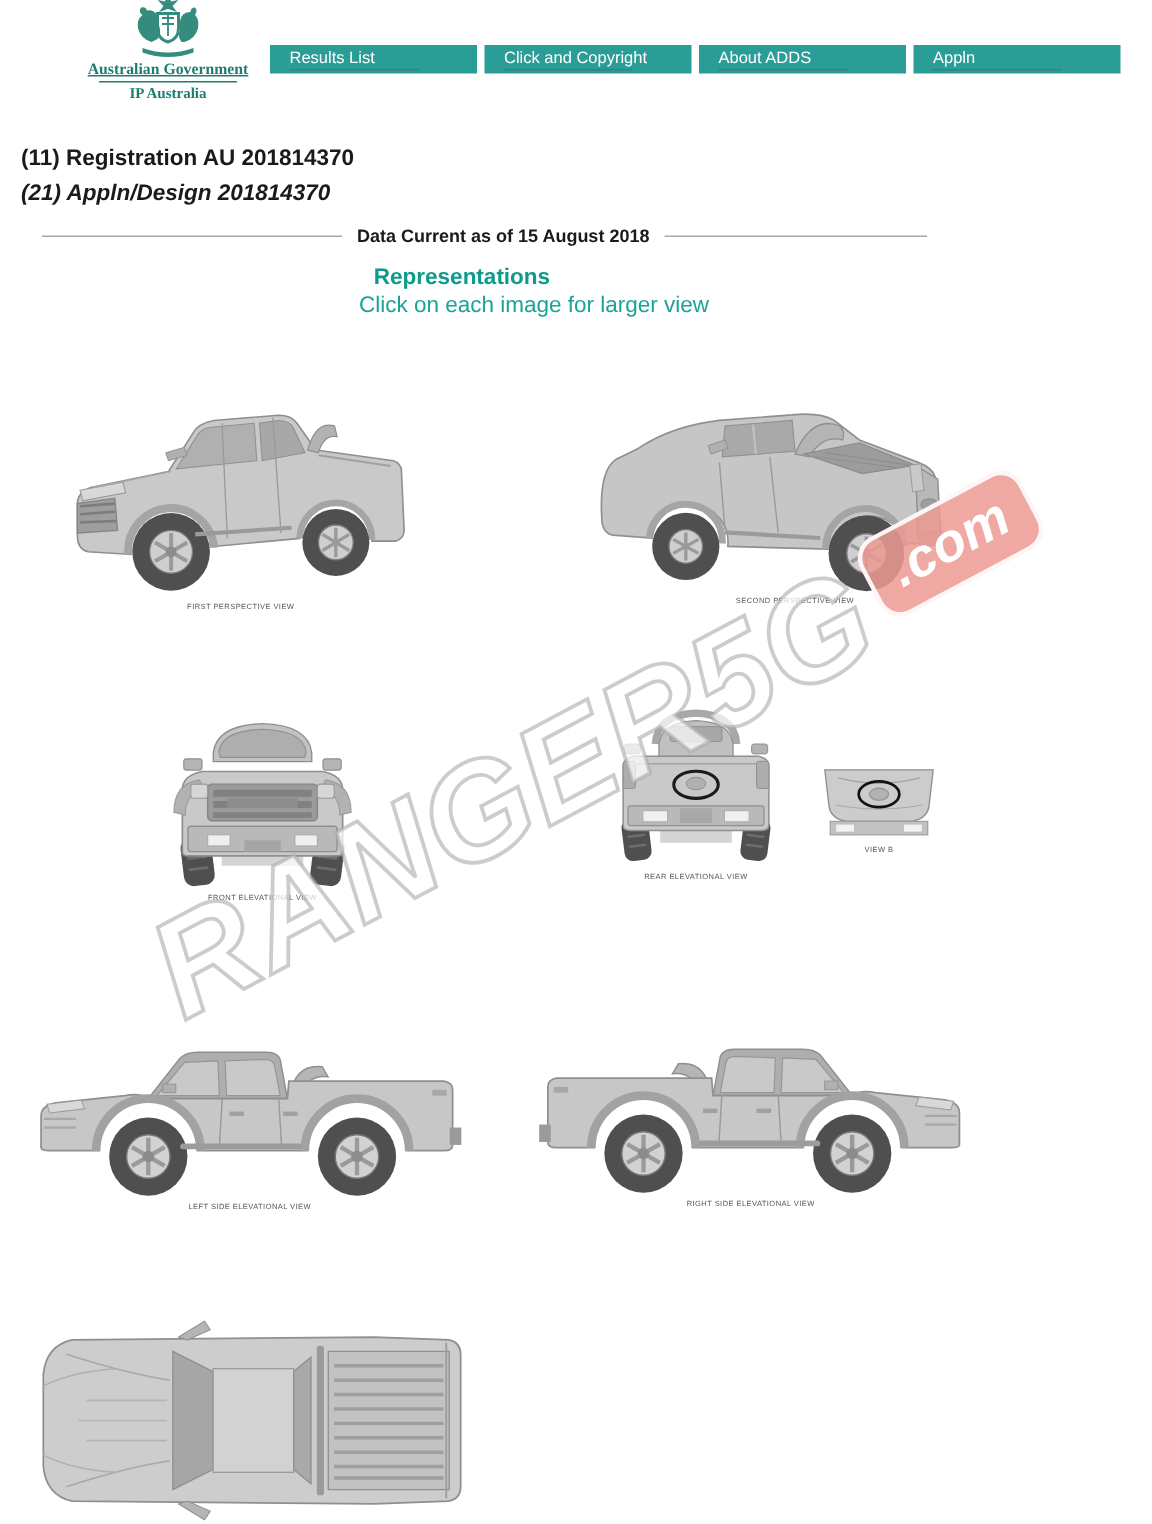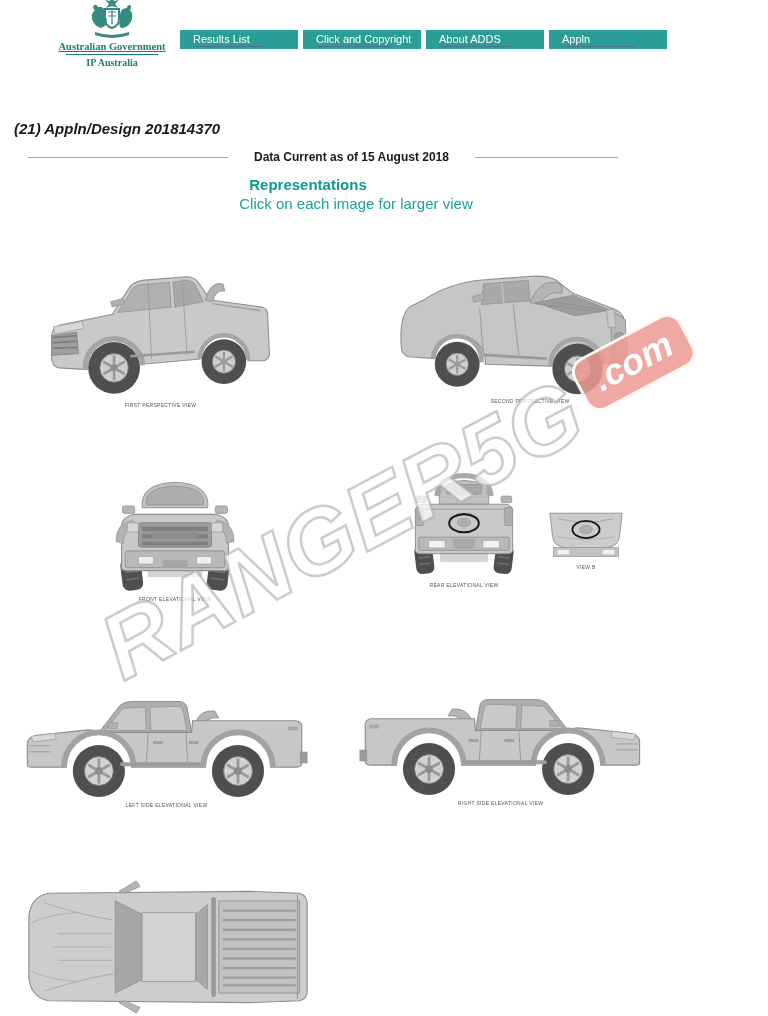--- a/index.html
+++ b/index.html
@@ -7,31 +7,31 @@
   .page{position:relative;width:768px;height:1016px;background:#ffffff;overflow:hidden;margin:0 auto;}
 
   
   .logo{position:absolute;left:52px;top:-4px;width:120px;text-align:center;}
   .coat{display:block;margin:0 auto;}
   .gov-line{font-family:"Liberation Serif",serif;font-weight:bold;font-size:10.5px;color:#1d7d70;margin-top:1px;white-space:nowrap;text-decoration:underline;}
   .logo-rule{width:92px;height:1px;background:#1d7d70;margin:2px auto 2px auto;}
   .agency-line{font-family:"Liberation Serif",serif;font-weight:bold;font-size:10px;color:#1d7d70;}
 
   .nav{position:absolute;left:180px;top:30px;display:flex;gap:5px;}
-  .nav-btn{position:relative;width:118px;height:19px;background:#2a9d97;color:#ffffff;
+  .nav-btn{position:relative;width:138px;height:19px;background:#2a9d97;color:#ffffff;
            font-size:11px;line-height:19px;padding-left:13px;box-sizing:border-box;
            cursor:pointer;white-space:nowrap;overflow:hidden;}
   .nav-btn::after{content:"";position:absolute;left:13px;bottom:2px;width:62%;height:1px;
            background:rgba(95,85,140,0.55);}
 
   
   .reg-line1{position:absolute;left:14px;top:97px;font-size:15px;font-weight:bold;color:#1a1a1a;}
   .reg-line2{position:absolute;left:14px;top:120px;font-size:15px;font-weight:bold;color:#1a1a1a;font-style:italic;}
 
-  .data-current-row{position:absolute;left:0;top:150px;width:640px;display:flex;align-items:center;gap:16px;}
+  .data-current-row{position:absolute;left:0;top:150px;width:640px;display:flex;align-items:center;}
   .dc-rule-l{width:200px;height:1px;background:#a8a8a8;margin-left:28px;}
   .dc-text{font-size:12px;font-weight:bold;color:#1a1a1a;margin:0 10px;white-space:nowrap;}
   .dc-rule-r{flex:1;height:1px;background:#a8a8a8;margin-right:22px;}
 
   .rep-title{position:absolute;left:0;top:176px;width:616px;text-align:center;
              font-size:15px;font-weight:bold;color:#0e9a8c;}
   .rep-subtitle{position:absolute;left:0;top:195px;width:712px;text-align:center;
              font-size:15px;color:#1aa396;}
 
   
@@ -79,20 +79,21 @@
     <div class="agency-line">IP Australia</div>
   </div>
 
   <div class="nav">
     <div class="nav-btn">Results List</div>
     <div class="nav-btn">Click and Copyright</div>
     <div class="nav-btn">About ADDS</div>
     <div class="nav-btn">Appln</div>
   </div>
 
+  <div class="reg-line1">(11) Registration AU 201814370</div>
   <div class="reg-line2">(21) Appln/Design 201814370</div>
 
   <div class="data-current-row">
     <div class="dc-rule-l"></div>
     <div class="dc-text">Data Current as of 15 August 2018</div>
     <div class="dc-rule-r"></div>
   </div>
 
   <div class="rep-title">Representations</div>
   <div class="rep-subtitle">Click on each image for larger view</div>

